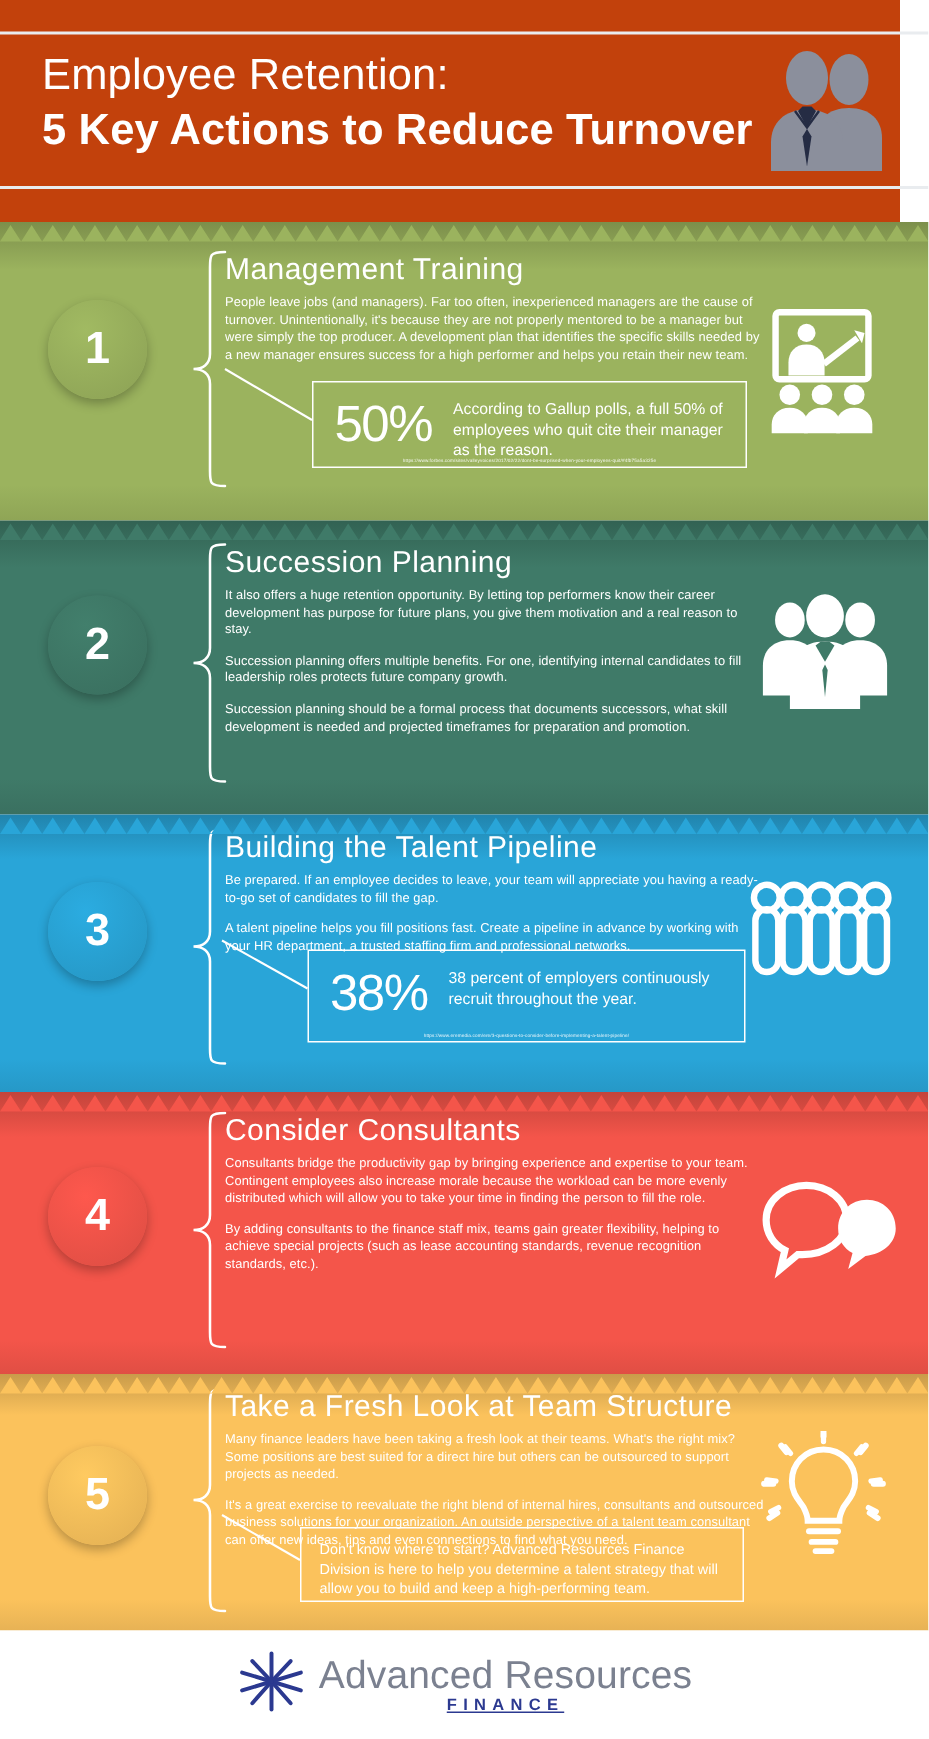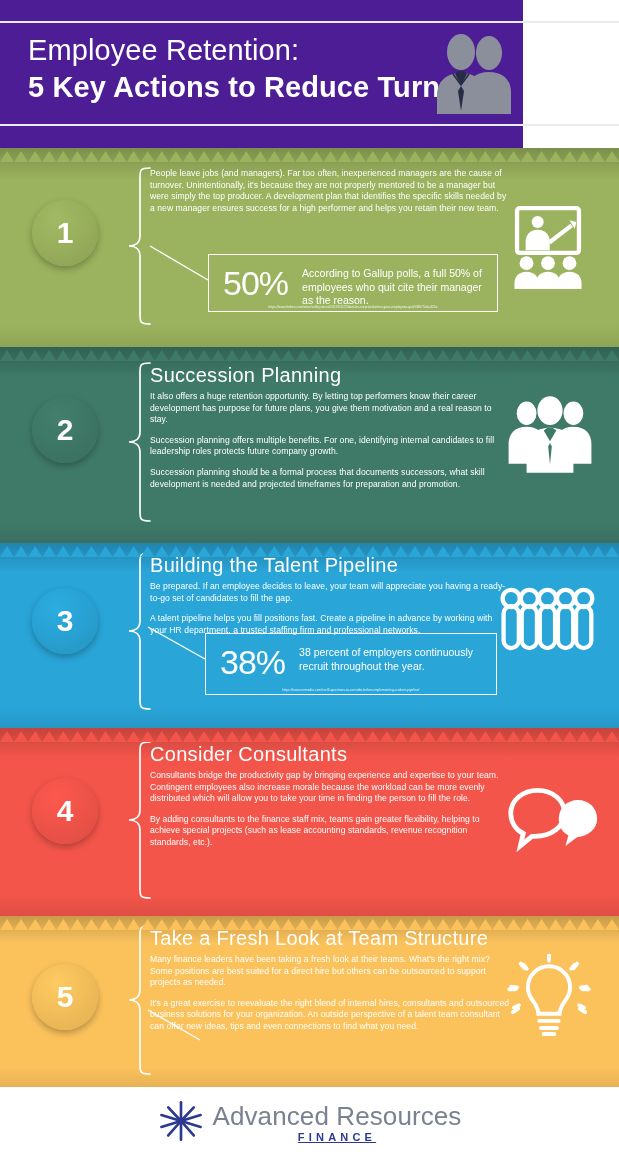--- a/index.html
+++ b/index.html
@@ -5,22 +5,22 @@
   * { margin:0; padding:0; box-sizing:border-box; }
   html,body { background:#ffffff; }
   body {
     width:619px; height:1159px;
     font-family:"Liberation Sans", sans-serif;
     position:relative; overflow:hidden;
   }
 
   
   .header {
-    position:absolute; left:0; top:0; width:523px; height:148px;
-    background:#4c1d95;
+    position:absolute; left:0; top:0; width:600px; height:148px;
+    background:#c2410c;
   }
   .header .rule {
     position:absolute; left:0; width:619px; height:2px; background:#e9ecef;
   }
   .header .rule.top { top:21px; }
   .header .rule.bot { top:124px; }
   .header-title {
     position:absolute; left:28px; top:32px; width:520px;
     color:#ffffff; font-size:29px; font-weight:400; line-height:37px;
     letter-spacing:0.1px;
@@ -142,20 +142,21 @@
         </svg></div>
       <div class="num-circle" style="top: 52px; background: radial-gradient(circle at 38% 30%, rgb(161, 186, 98), rgb(140, 161, 85));">
         <span>1</span>
       </div>
       <div class="brace" style="top: 18px;"><svg viewBox="0 0 26 160" width="26" height="160" preserveAspectRatio="none">
     <path d="M24 2 C 14 2, 14 4, 14 12 L14 70 C14 77, 9 80, 3 80
              C9 80, 14 83, 14 90 L14 148
              C14 156, 14 158, 24 158" fill="none" stroke="#ffffff" stroke-width="1.7" stroke-linecap="round"></path>
   </svg></div>
       <div class="content" style="top: 20px;">
+        <div class="sec-title">Management Training</div>
         <p class="sec-p">People leave jobs (and managers). Far too often, inexperienced managers are the cause of turnover. Unintentionally, it's because they are not properly mentored to be a manager but were simply the top producer. A development plan that identifies the specific skills needed by a new manager ensures success for a high performer and helps you retain their new team.</p>
       </div>
       <div class="sec-icon" style="top: 55px; left: 505px;"><svg viewBox="0 0 100 100" width="86" height="86">
           <g fill="#fff">
     <rect x="14" y="6" width="72" height="52" rx="3" fill="none" stroke="#fff" stroke-width="5"></rect>
     <circle cx="38" cy="22" r="7"></circle>
     <path d="M38 31c-9 0-14 6-14 14v10h28V45c0-8-5-14-14-14z"></path>
     <path d="M50 44 L76 24 l3 4 -26 20z"></path>
     <path d="M75 20 l8 2 -2 8z"></path>
     <circle cx="25" cy="70" r="8"></circle>
@@ -313,20 +314,23 @@
             <line x1="75" y1="17" x2="79" y2="12"></line>
     <line x1="14" y1="38" x2="7" y2="37"></line>
             <line x1="86" y1="38" x2="93" y2="37"></line>
     <line x1="16" y1="58" x2="10" y2="61"></line>
             <line x1="84" y1="58" x2="90" y2="61"></line>
   </g>
         </svg></div>
       <svg class="stat-leader" width="619" height="171" viewBox="0 0 619 171" style="left: 0px; top: 0px;">
         <line x1="148" y1="94" x2="200" y2="124" stroke="#ffffff" stroke-width="1.4"></line>
       </svg>
+      <div class="note-box" style="left: 200px; top: 102px; width: 296px; height: 50px;">
+        <div class="note-text">Don't know where to start? Advanced Resources Finance Division is here to help you determine a talent strategy that will allow you to build and keep a high-performing team.</div>
+      </div>
     </div>
   </div>
 
 <div class="footer">
   <div class="logo-row">
     <span>
       <svg viewBox="0 0 54 54" width="46" height="46" aria-hidden="true">
         <g stroke="#2b3990" stroke-width="3.1" stroke-linecap="round">
           <line x1="27" y1="27" x2="27" y2="5"></line>
           <line x1="27" y1="27" x2="42" y2="11"></line>

